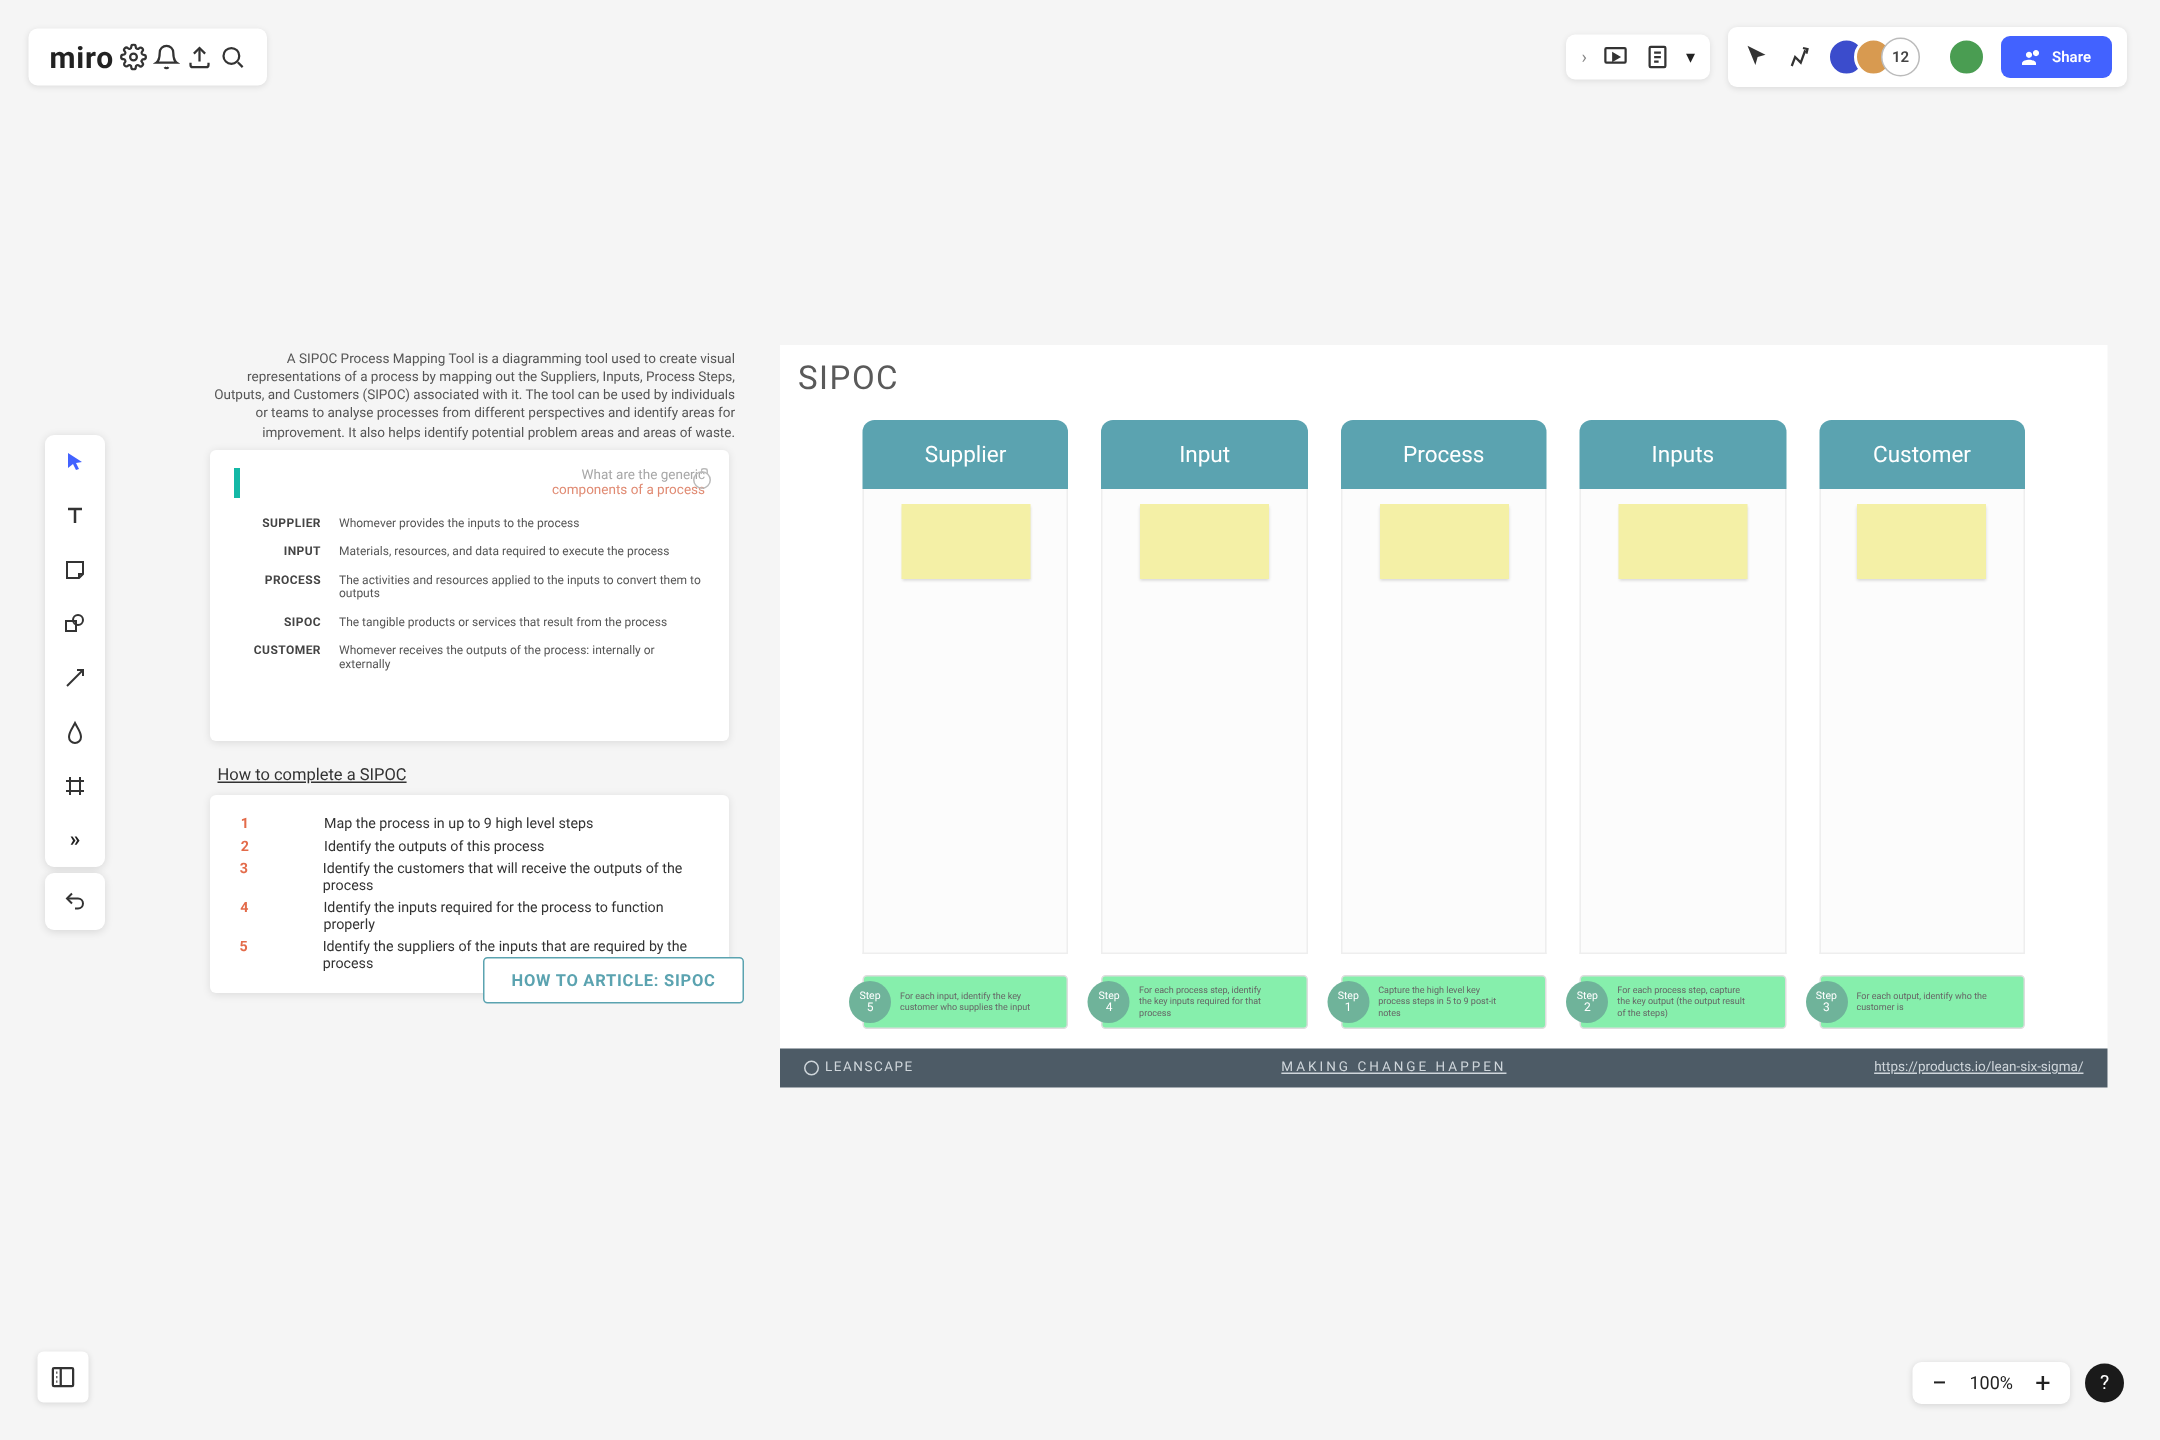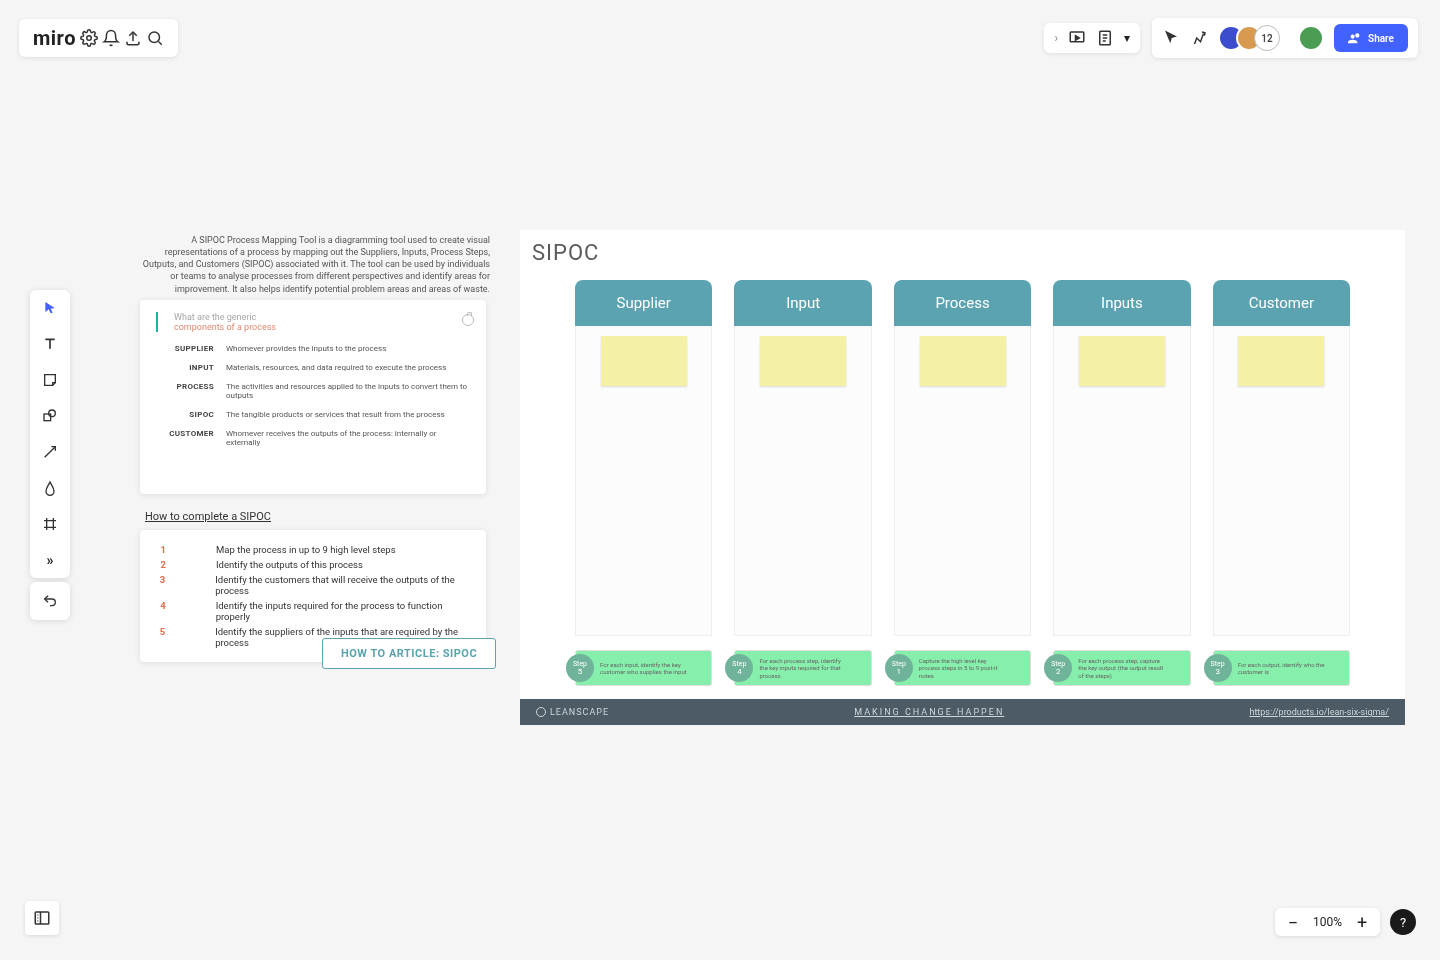--- a/index.html
+++ b/index.html
@@ -32,21 +32,21 @@
  
  .br{position:absolute;right:24px;bottom:24px;display:flex;align-items:center;gap:10px;}
  .zbox{background:#fff;border-radius:6px;box-shadow:0 1px 4px rgba(0,0,0,.12);display:flex;align-items:center;gap:12px;padding:6px 10px;}
  .zbox .zb{width:16px;height:16px;cursor:pointer;display:flex;align-items:center;justify-content:center;font-size:18px;font-weight:400;}
  .zbox .zv{font-size:12px;}
  .help{width:26px;height:26px;border-radius:50%;background:#1a1a1a;color:#fff;display:flex;align-items:center;justify-content:center;font-size:13px;cursor:pointer;}
 
  
  .info{position:absolute;left:140px;top:234px;width:350px;font-size:9px;color:#555;text-align:right;line-height:1.35;}
  .card1{position:absolute;left:140px;top:300px;width:346px;height:194px;background:#fff;border-radius:4px;box-shadow:0 1px 6px rgba(0,0,0,.1);padding:12px 16px;}
- .card1 .hdr{border-left:2px solid #14b8a6;padding-left:16px;font-size:9px;color:#a7a7a7;margin-bottom:12px;}
+ .card1 .hdr{border-left:4px solid #14b8a6;padding-left:0;font-size:9px;color:#a7a7a7;margin-bottom:12px;text-align:right;}
  .card1 .hdr .oline{color:#e08a72;}
  .card1 .row{display:flex;gap:12px;font-size:8px;margin:10px 0;align-items:flex-start;}
  .card1 .row .lab{width:58px;text-align:right;font-weight:700;color:#444;letter-spacing:.3px;}
  .card1 .row .val{flex:1;color:#555;}
  .card1 .foot{text-align:center;font-size:6px;color:#bbb;margin-top:10px;}
  .stop{position:absolute;right:12px;top:14px;width:12px;height:12px;border:1px solid #bbb;border-radius:50%;}
  .stop:before{content:"";position:absolute;top:-3px;left:4px;width:3px;height:3px;border:1px solid #bbb;border-bottom:none;border-radius:2px 2px 0 0;}
 
  .link1{position:absolute;left:145px;top:510px;font-size:11px;text-decoration:underline;color:#333;}
 

